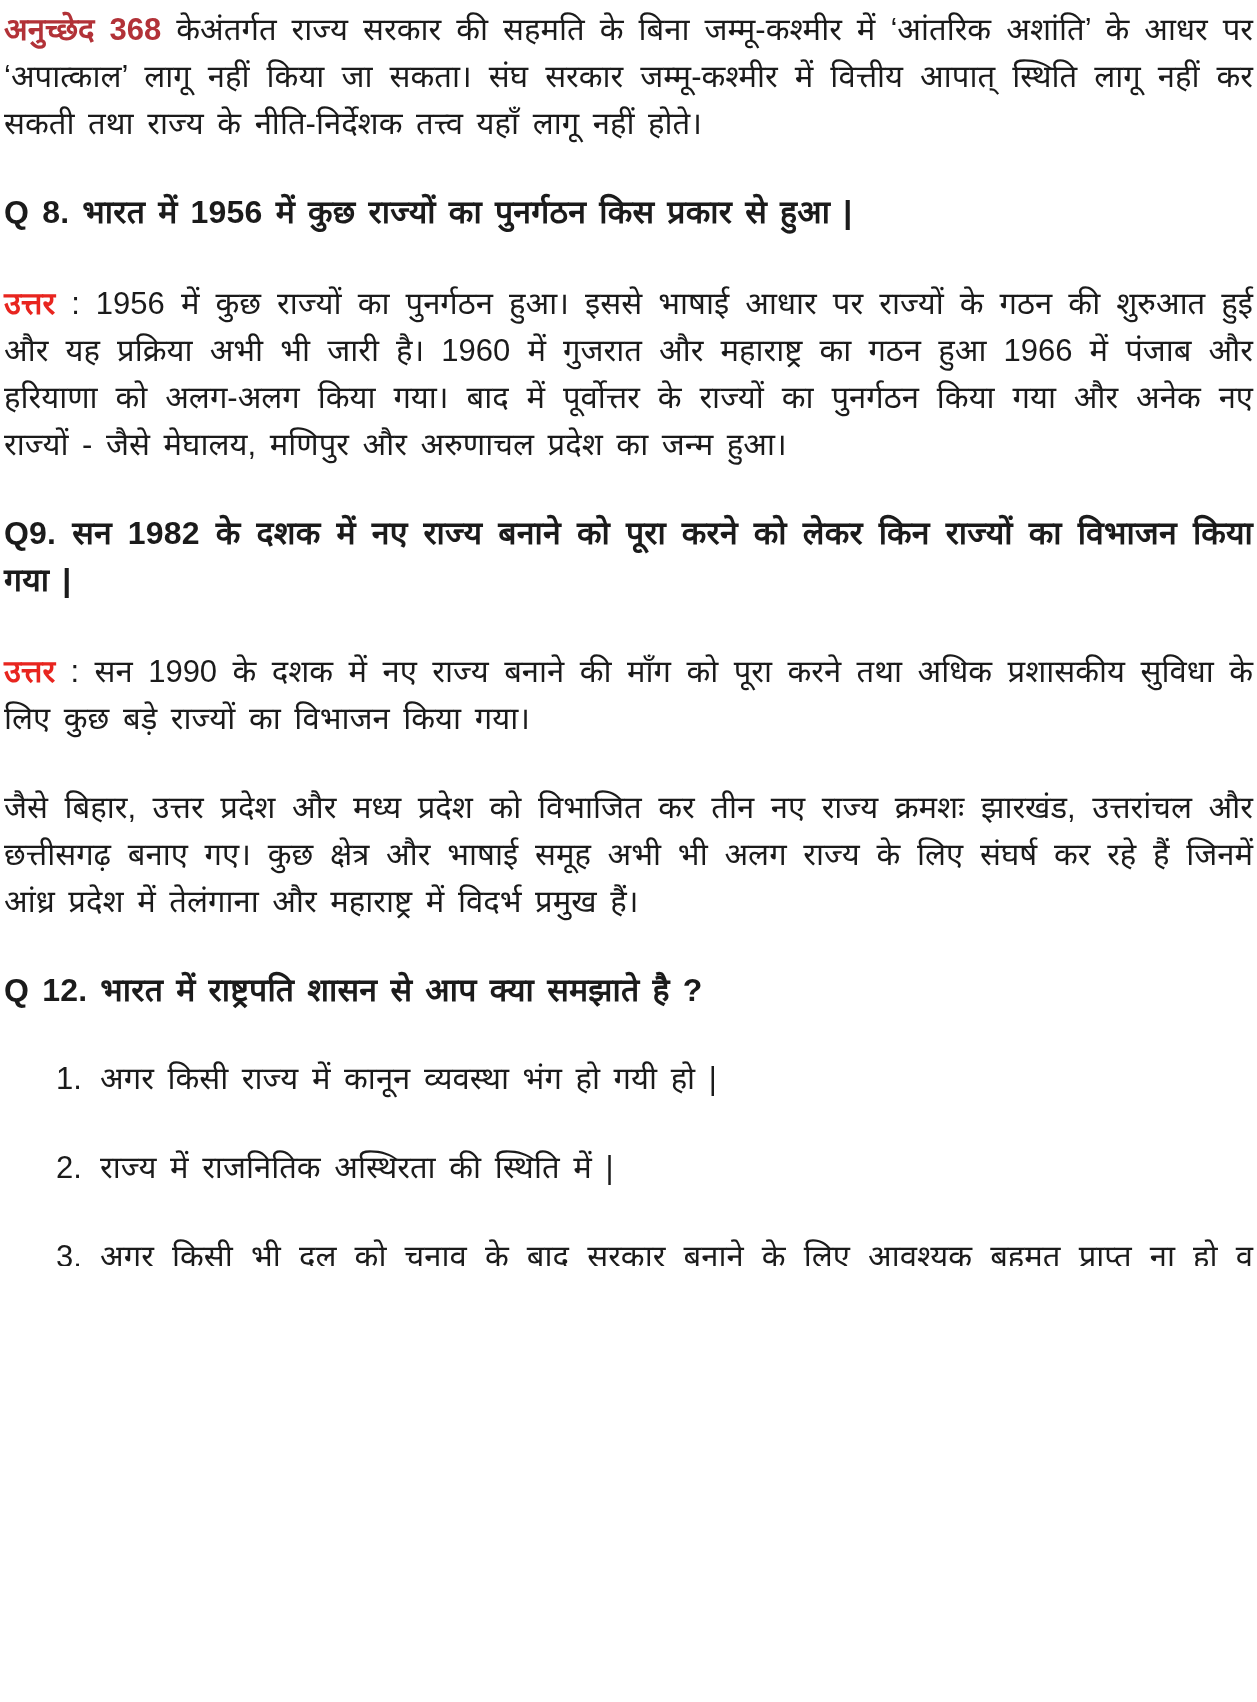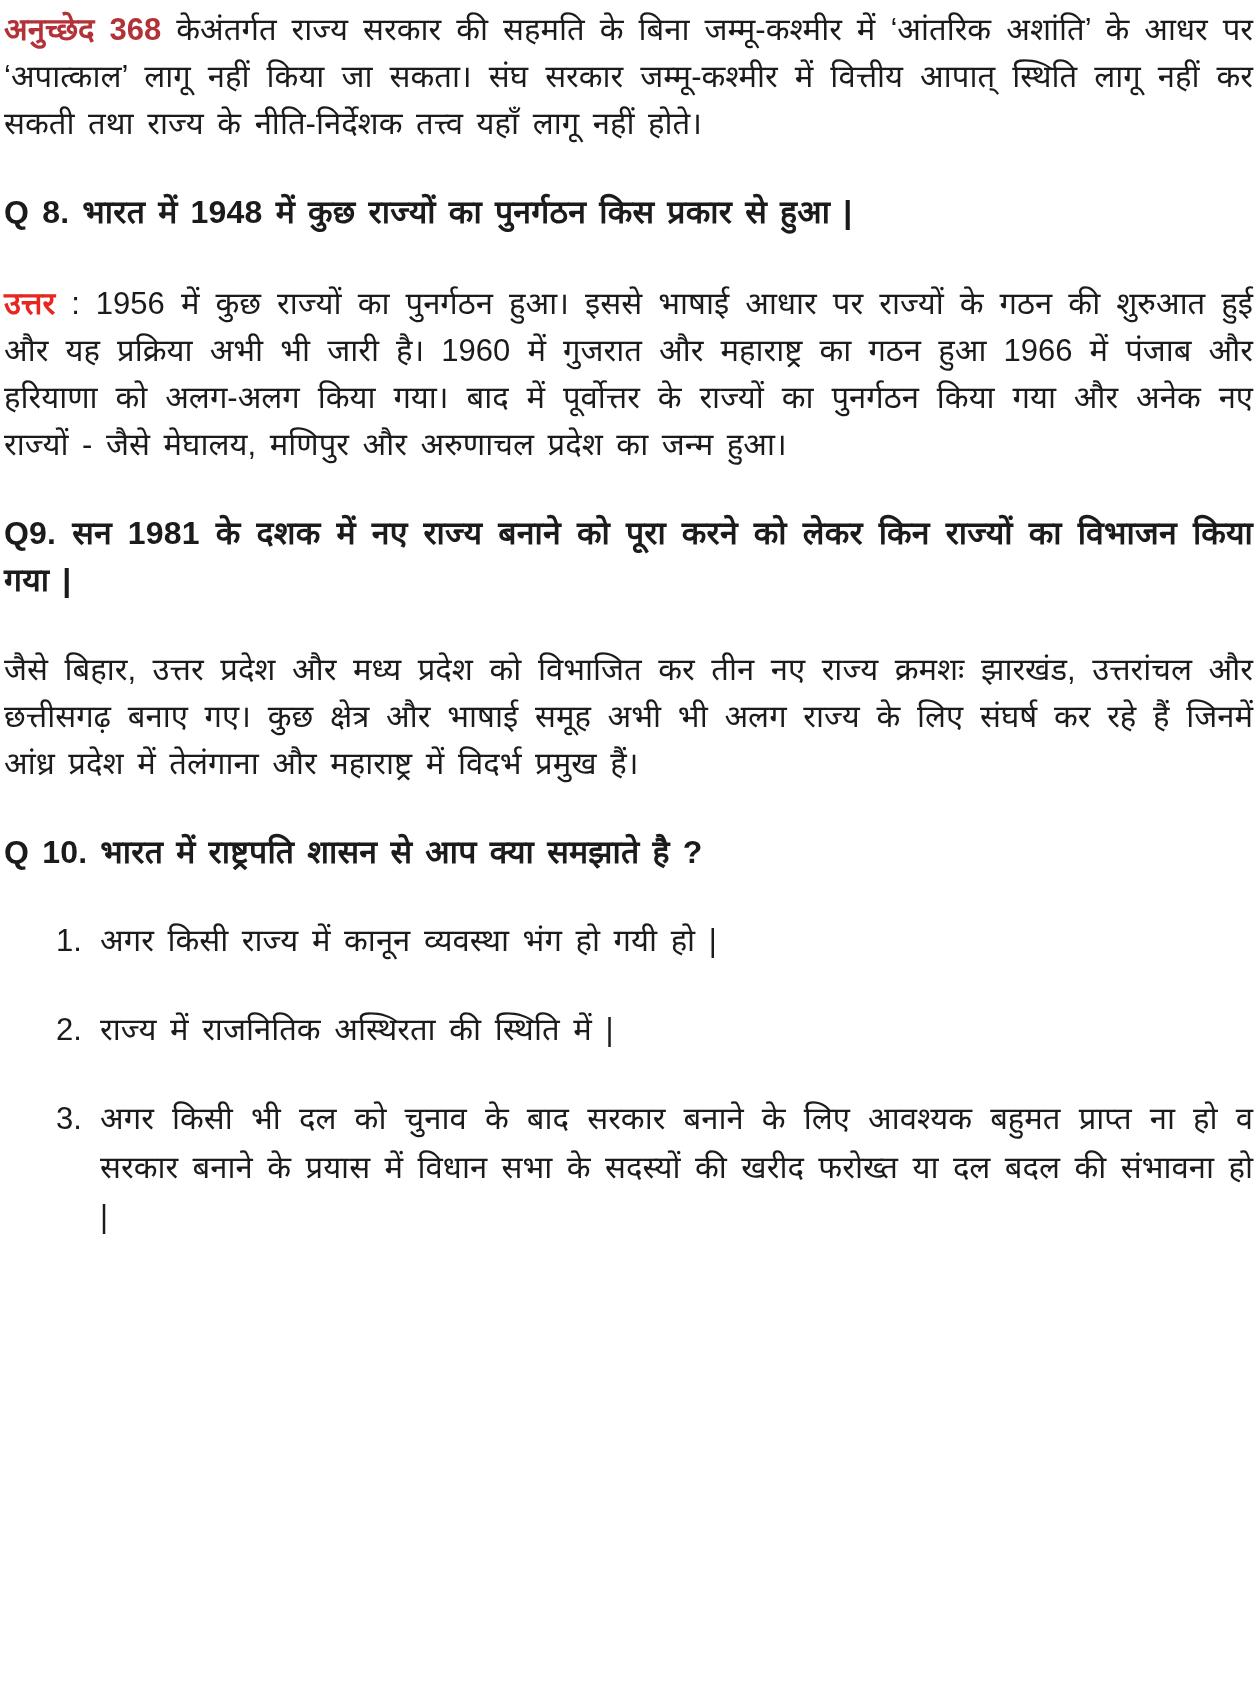--- a/index.html
+++ b/index.html
@@ -69,32 +69,35 @@
 </head>
 <body>
 
 <div class="page">
 
   <p class="para">
     <span class="highlight-article">अनुच्छेद 368</span>
     <span>केअंतर्गत राज्य सरकार की सहमति के बिना जम्मू-कश्मीर में ‘आंतरिक अशांति’ के आधर पर ‘अपात्काल’ लागू नहीं किया जा सकता। संघ सरकार जम्मू-कश्मीर में वित्तीय आपात् स्थिति लागू नहीं कर सकती तथा राज्य के नीति-निर्देशक तत्त्व यहाँ लागू नहीं होते।</span>
   </p>
 
-  <h2 class="question mt-lg">Q 8. भारत में 1948 में कुछ राज्यों का पुनर्गठन किस प्रकार से हुआ |</h2>
+  <h2 class="question mt-lg">Q 8. भारत में 1956 में कुछ राज्यों का पुनर्गठन किस प्रकार से हुआ |</h2>
 
   <p class="para mt-md">
     <span class="answer-label">उत्तर</span><span> : </span><span>1956 में कुछ राज्यों का पुनर्गठन हुआ। इससे भाषाई आधार पर राज्यों के गठन की शुरुआत हुई और यह प्रक्रिया अभी भी जारी है। 1960 में गुजरात और महाराष्ट्र का गठन हुआ 1966 में पंजाब और हरियाणा को अलग-अलग किया गया। बाद में पूर्वोत्तर के राज्यों का पुनर्गठन किया गया और अनेक नए राज्यों - जैसे मेघालय, मणिपुर और अरुणाचल प्रदेश का जन्म हुआ।</span>
   </p>
 
-  <h2 class="question mt-lg">Q9. सन 1981 के दशक में नए राज्य बनाने को पूरा करने को लेकर किन राज्यों का विभाजन किया गया |</h2>
+  <h2 class="question mt-lg">Q9. सन 1982 के दशक में नए राज्य बनाने को पूरा करने को लेकर किन राज्यों का विभाजन किया गया |</h2>
 
+  <p class="para mt-md">
+    <span class="answer-label">उत्तर</span><span> : </span><span>सन 1990 के दशक में नए राज्य बनाने की माँग को पूरा करने तथा अधिक प्रशासकीय सुविधा के लिए कुछ बड़े राज्यों का विभाजन किया गया।</span>
+  </p>
 
   <p class="para mt-lg">जैसे बिहार, उत्तर प्रदेश और मध्य प्रदेश को विभाजित कर तीन नए राज्य क्रमशः झारखंड, उत्तरांचल और छत्तीसगढ़ बनाए गए। कुछ क्षेत्र और भाषाई समूह अभी भी अलग राज्य के लिए संघर्ष कर रहे हैं जिनमें आंध्र प्रदेश में तेलंगाना और महाराष्ट्र में विदर्भ प्रमुख हैं।</p>
 
-  <h2 class="question mt-lg">Q 10. भारत में राष्ट्रपति शासन से आप क्या समझाते है ?</h2>
+  <h2 class="question mt-lg">Q 12. भारत में राष्ट्रपति शासन से आप क्या समझाते है ?</h2>
 
 
   <ol class="qa-list">
     <li class="qa-list-item">
       <span class="num">1.</span>
       <span class="item-text">अगर किसी राज्य में कानून व्यवस्था भंग हो गयी हो |</span>
     </li>
     <li class="qa-list-item">
       <span class="num">2.</span>
       <span class="item-text">राज्य में राजनितिक अस्थिरता की स्थिति में |</span>

